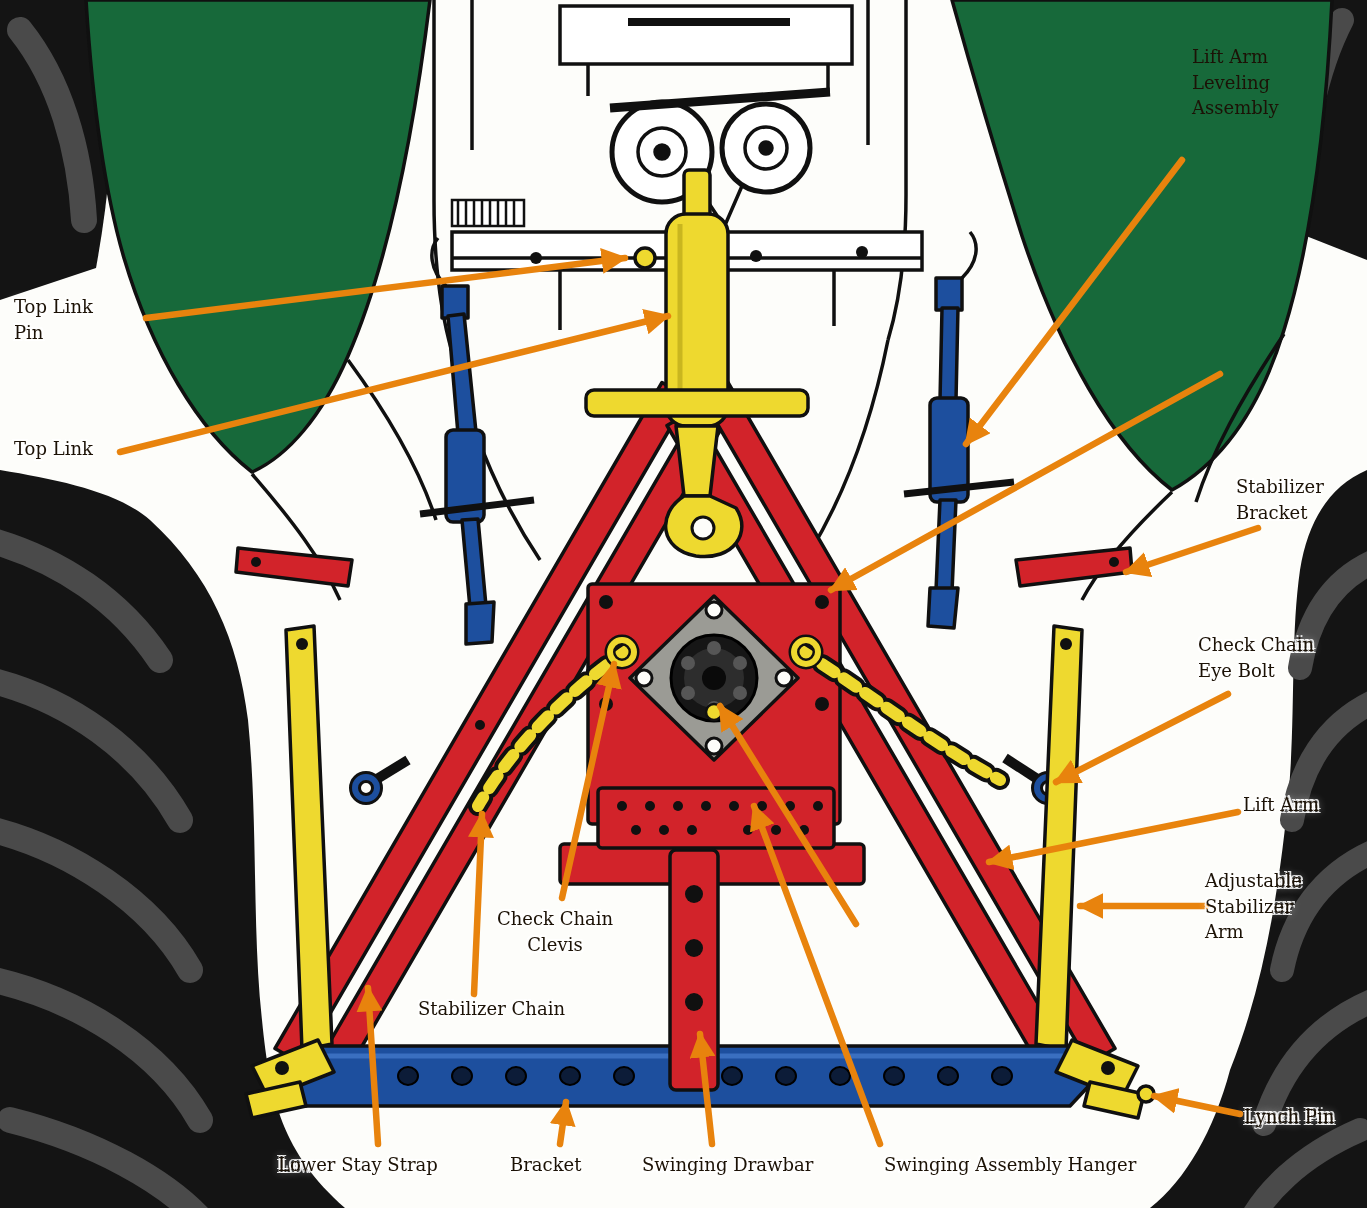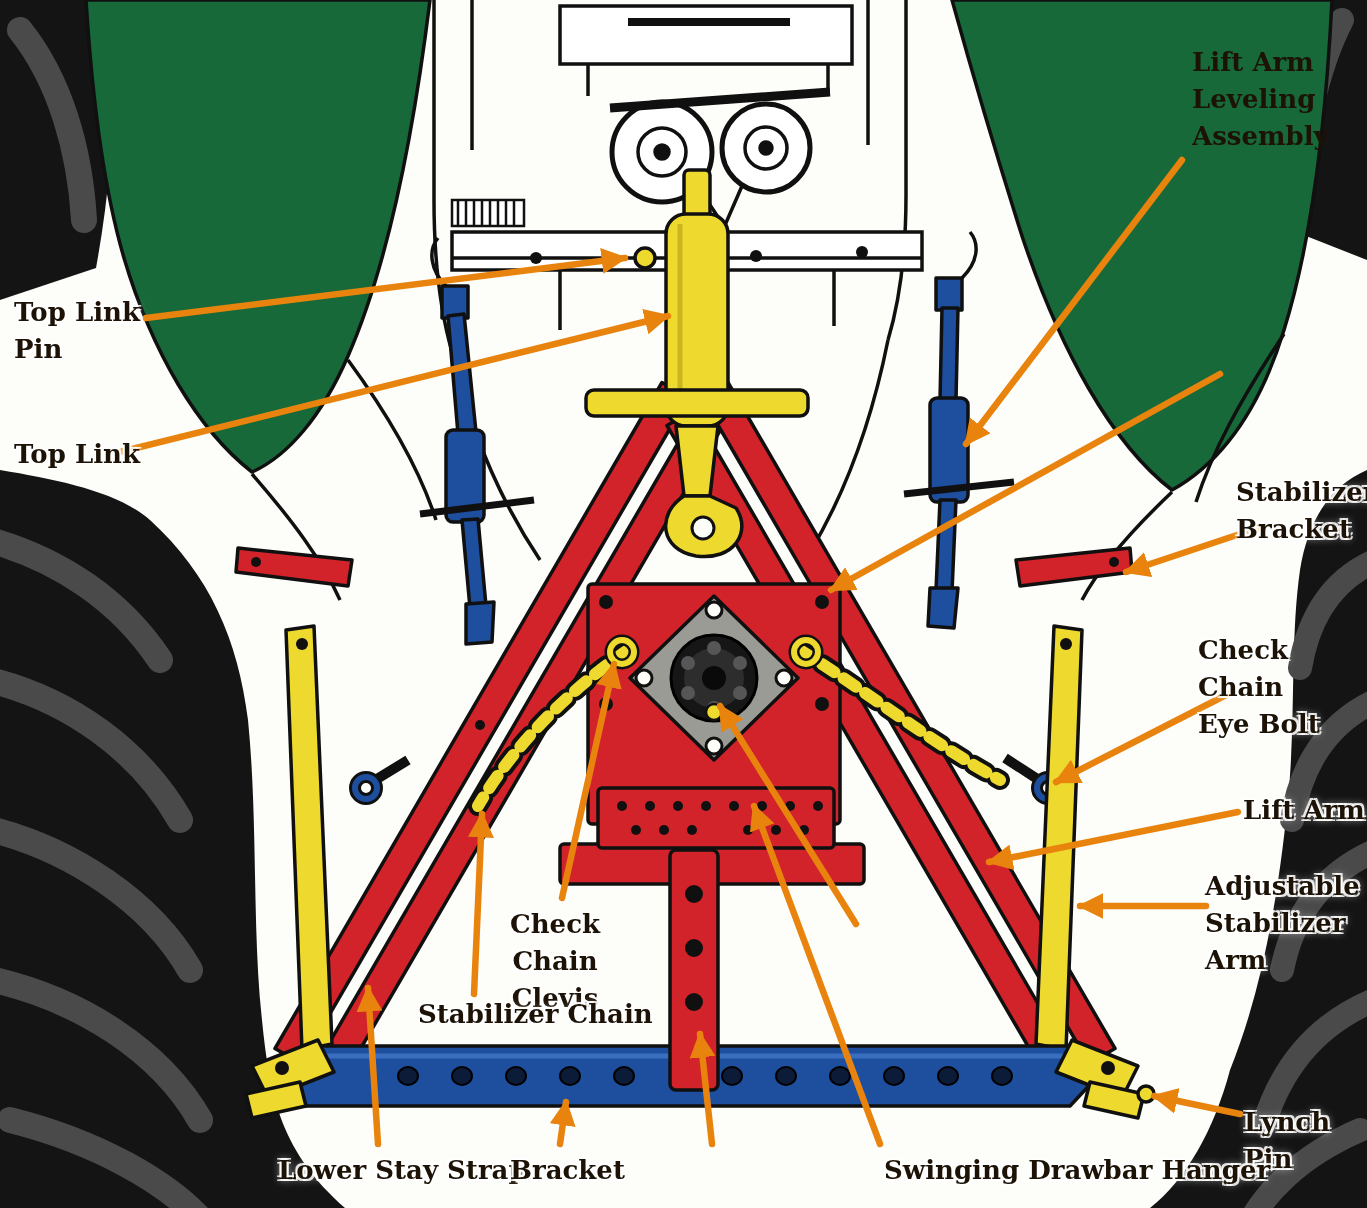--- a/index.html
+++ b/index.html
@@ -5,21 +5,21 @@
   *{box-sizing:border-box}
   :root{
     --arrow:#e8830d; --ink:#1c1206; --green:#17693a; --red:#d2232a; --blue:#1d4f9e;
     --yellow:#eed92f; --tire:#141414; --lug:#4a4a4a; --gray:#9b9b95; --bg:#fdfdfa;
   }
   html,body{margin:0;padding:0}
   body{font-family:"DejaVu Serif", serif;background:#ffffff}
   .canvas{position:relative;width:1367px;height:1208px;background:var(--bg);overflow:hidden}
   .scene{position:absolute;left:0;top:0}
   .label{
-    position:absolute;font-weight:700;font-size:26px;line-height:1.42;color:var(--ink);
+    position:absolute;font-weight:400;font-size:18px;line-height:1.42;color:var(--ink);
     white-space:pre-line;
     text-shadow:-2px -2px 0 rgba(255,255,255,.85),2px -2px 0 rgba(255,255,255,.85),
                 -2px 2px 0 rgba(255,255,255,.85),2px 2px 0 rgba(255,255,255,.85),
                 0 0 9px rgba(255,255,255,.9);
   }
   .label.center{text-align:center}
   .label.on-green{text-shadow:none}
   .f-red{fill:var(--red)} .f-blue{fill:var(--blue)} .f-yellow{fill:var(--yellow)}
   .f-green{fill:var(--green)} .f-gray{fill:var(--gray)} .f-tire{fill:var(--tire)}
   .ol{stroke:#101010;stroke-width:3.5;stroke-linejoin:round}
@@ -315,15 +315,16 @@
 <div class="label" style="left:1243px;top:792px">Lift Arm</div>
 <div class="label" style="left:1244px;top:1104px">Lynch Pin</div>
 <div class="label" style="left:1205px;top:868px">Adjustable
 Stabilizer
 Arm</div>
 <div class="label center" style="left:470px;top:906px;width:170px">Check Chain
 Clevis</div>
 <div class="label" style="left:418px;top:996px">Stabilizer Chain</div>
 <div class="label" style="left:278px;top:1152px">Lower Stay Strap</div>
 <div class="label" style="left:510px;top:1152px">Bracket</div>
-<div class="label" style="left:884px;top:1152px">Swinging Drawbar Hanger</div>
+<div class="label" style="left:642px;top:1152px">Swinging Drawbar</div>
+<div class="label" style="left:884px;top:1152px">Swinging Assembly Hanger</div>
 
 </div>
 
 </body></html>

